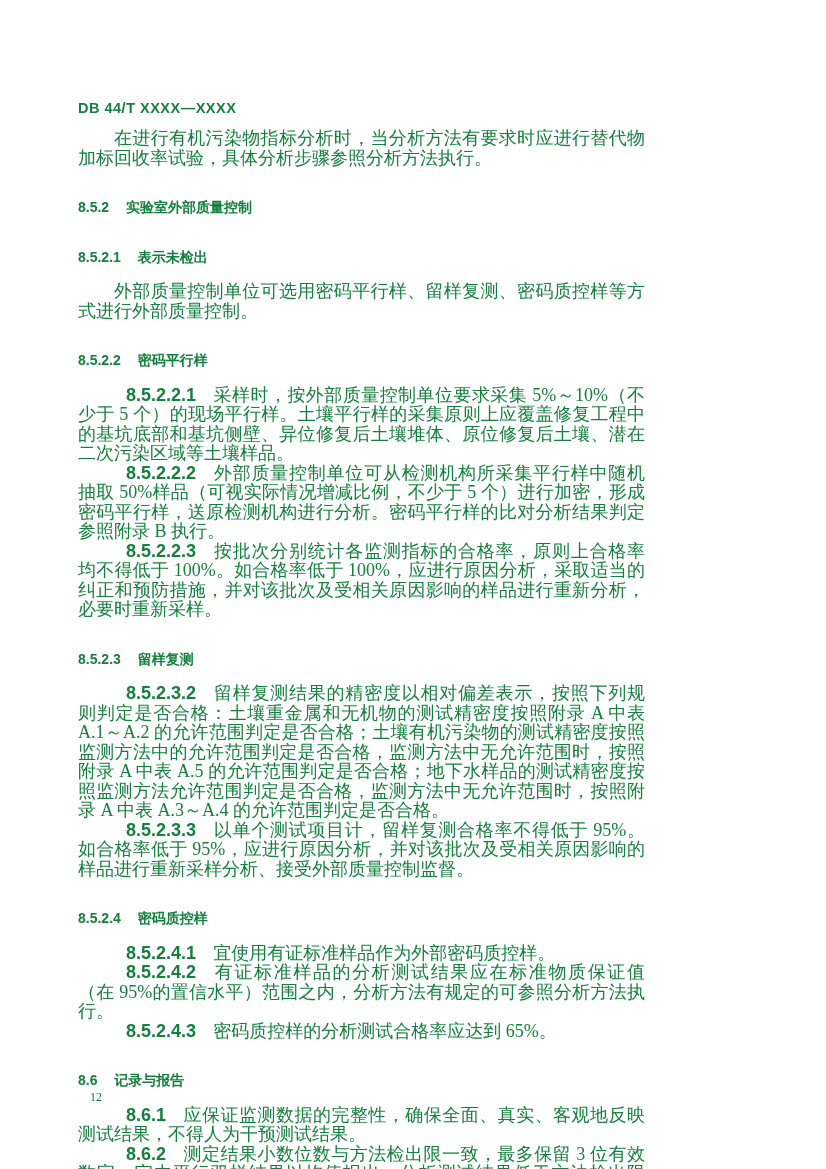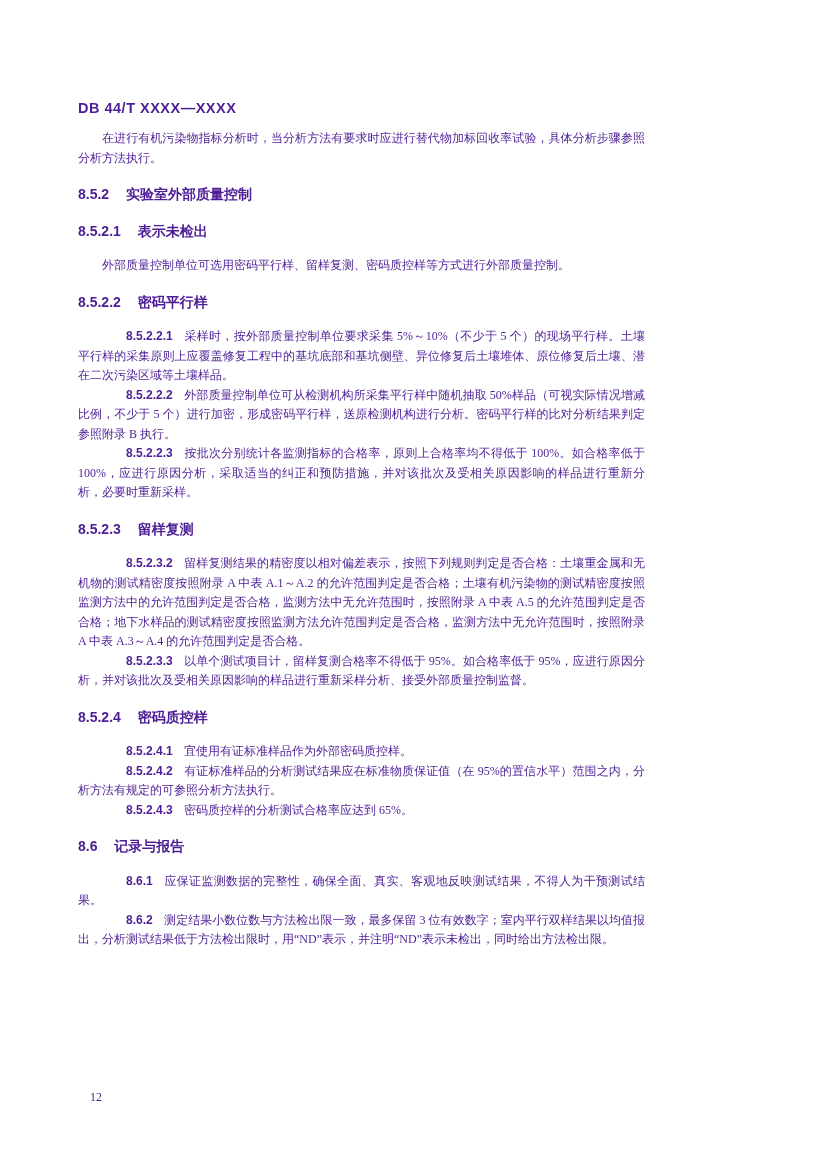--- a/index.html
+++ b/index.html
@@ -5,61 +5,61 @@
   html, body {
     margin: 0;
     padding: 0;
     background: #ffffff;
   }
   .page {
     position: relative;
     width: 725px;
     height: 1169px;
     background: #ffffff;
-    color: #4c1d95;
+    color: #15803d;
     overflow: hidden;
     font-family: "Liberation Serif", "DejaVu Serif", serif;
   }
   .content {
     position: absolute;
     top: 0;
     left: 0;
     right: 0;
     padding: 100px 80px 0 78px;
     box-sizing: border-box;
   }
   .doc-header {
     font-family: "Liberation Sans", "DejaVu Sans", sans-serif;
     font-weight: bold;
     font-size: 14.5px;
     letter-spacing: 0.5px;
     margin: 0 0 13px 0;
   }
   p.body {
-    font-size: 12px;
+    font-size: 18px;
     line-height: 19.5px;
     margin: 0;
     text-align: justify;
   }
   p.indent {
     text-indent: 2em;
   }
   p.clause .cnum {
     font-family: "Liberation Sans", "DejaVu Sans", sans-serif;
     font-weight: bold;
     margin-right: 0.95em;
     white-space: nowrap;
     margin-left: 48px;
   }
   h2.heading {
     font-size: 14px;
     line-height: 19.5px;
     font-family: "Liberation Sans", "DejaVu Sans", sans-serif;
     font-weight: bold;
-    margin: 17px 0 15px 0;
+    margin: 30px 0 15px 0;
   }
   h2.heading .num {
     margin-right: 1.2em;
     white-space: nowrap;
   }
   .footer-page {
     position: absolute;
     left: 90px;
     top: 1078px;
     font-size: 12px;

